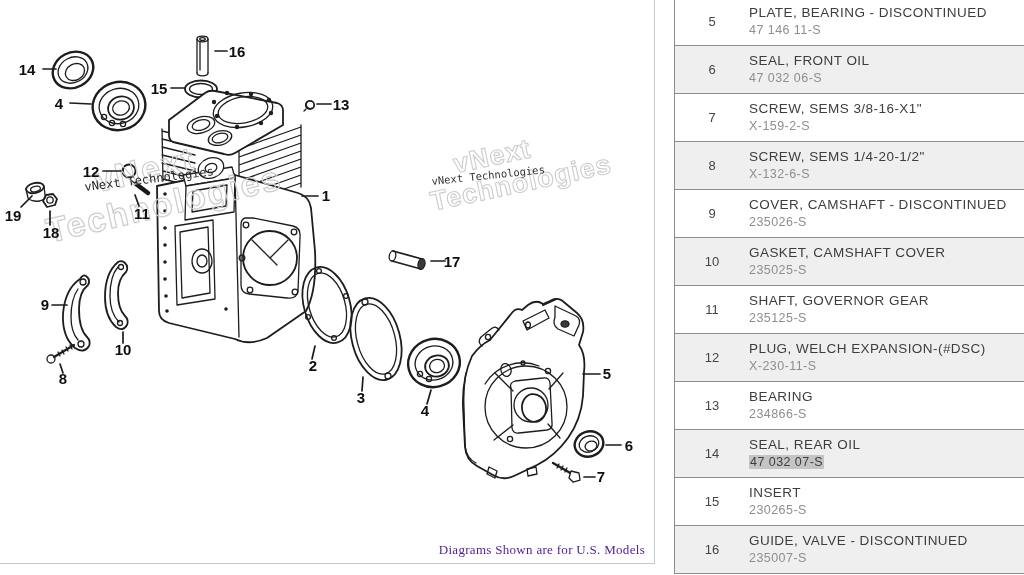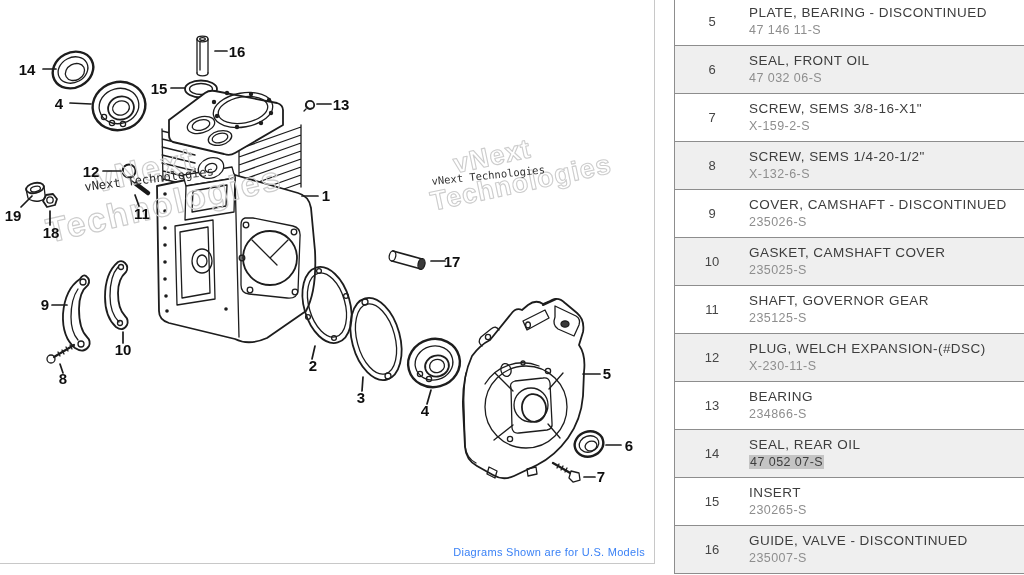--- a/index.html
+++ b/index.html
@@ -1,22 +1,22 @@
 <!DOCTYPE html>
 <html><head>
 <meta charset="utf-8">
 <style>
   html,body{margin:0;padding:0;background:#fff;}
   .stage{position:relative;width:1024px;height:575px;overflow:hidden;background:#fff;
          font-family:"Liberation Sans",sans-serif;}
   
   .diagram-panel{position:absolute;left:-2px;top:-2px;width:655px;height:564px;
                  border:1px solid #c8c8c8;background:#fff;}
-  .caption{position:absolute;right:9px;bottom:5px;font-size:11px;color:#3b82f6;
-           letter-spacing:.3px;}
+  .caption{position:absolute;right:9px;bottom:5px;font-size:13px;color:#4c1d95;
+           letter-spacing:.3px;font-family:Liberation Serif, serif;}
   svg{display:block;}
   .art{stroke:#1d1d1d;fill:none;stroke-width:1.3;stroke-linecap:round;stroke-linejoin:round;}
   .art .thick{stroke-width:2.4;}
   .art .med{stroke-width:1.8;}
   .art .fill{fill:#fff;}
   .art .dot{fill:#1d1d1d;stroke:none;}
   .art .dark{fill:#3a3a3a;stroke:#1d1d1d;}
   .callout{font:bold 15px "Liberation Sans",sans-serif;fill:#0e0e0e;text-anchor:middle;stroke:none;}
   .leader{stroke:#1b1b1b;stroke-width:1.7;}
   .wm-big{font:bold 34px "Liberation Sans",sans-serif;fill:none;stroke:#cccccc;
@@ -374,21 +374,21 @@
           <div class="cell-num">13</div>
           <div class="cell-desc">
             <div class="desc-line">BEARING</div>
             <div class="part-line">234866-S</div>
           </div>
         </div>
         <div class="trow shaded">
           <div class="cell-num">14</div>
           <div class="cell-desc">
             <div class="desc-line">SEAL, REAR OIL</div>
-            <div class="part-line"><span class="hl">47 052 07-S</span></div>
+            <div class="part-line"><span class="hl">47 032 07-S</span></div>
           </div>
         </div>
         <div class="trow">
           <div class="cell-num">15</div>
           <div class="cell-desc">
             <div class="desc-line">INSERT</div>
             <div class="part-line">230265-S</div>
           </div>
         </div>
         <div class="trow shaded">

